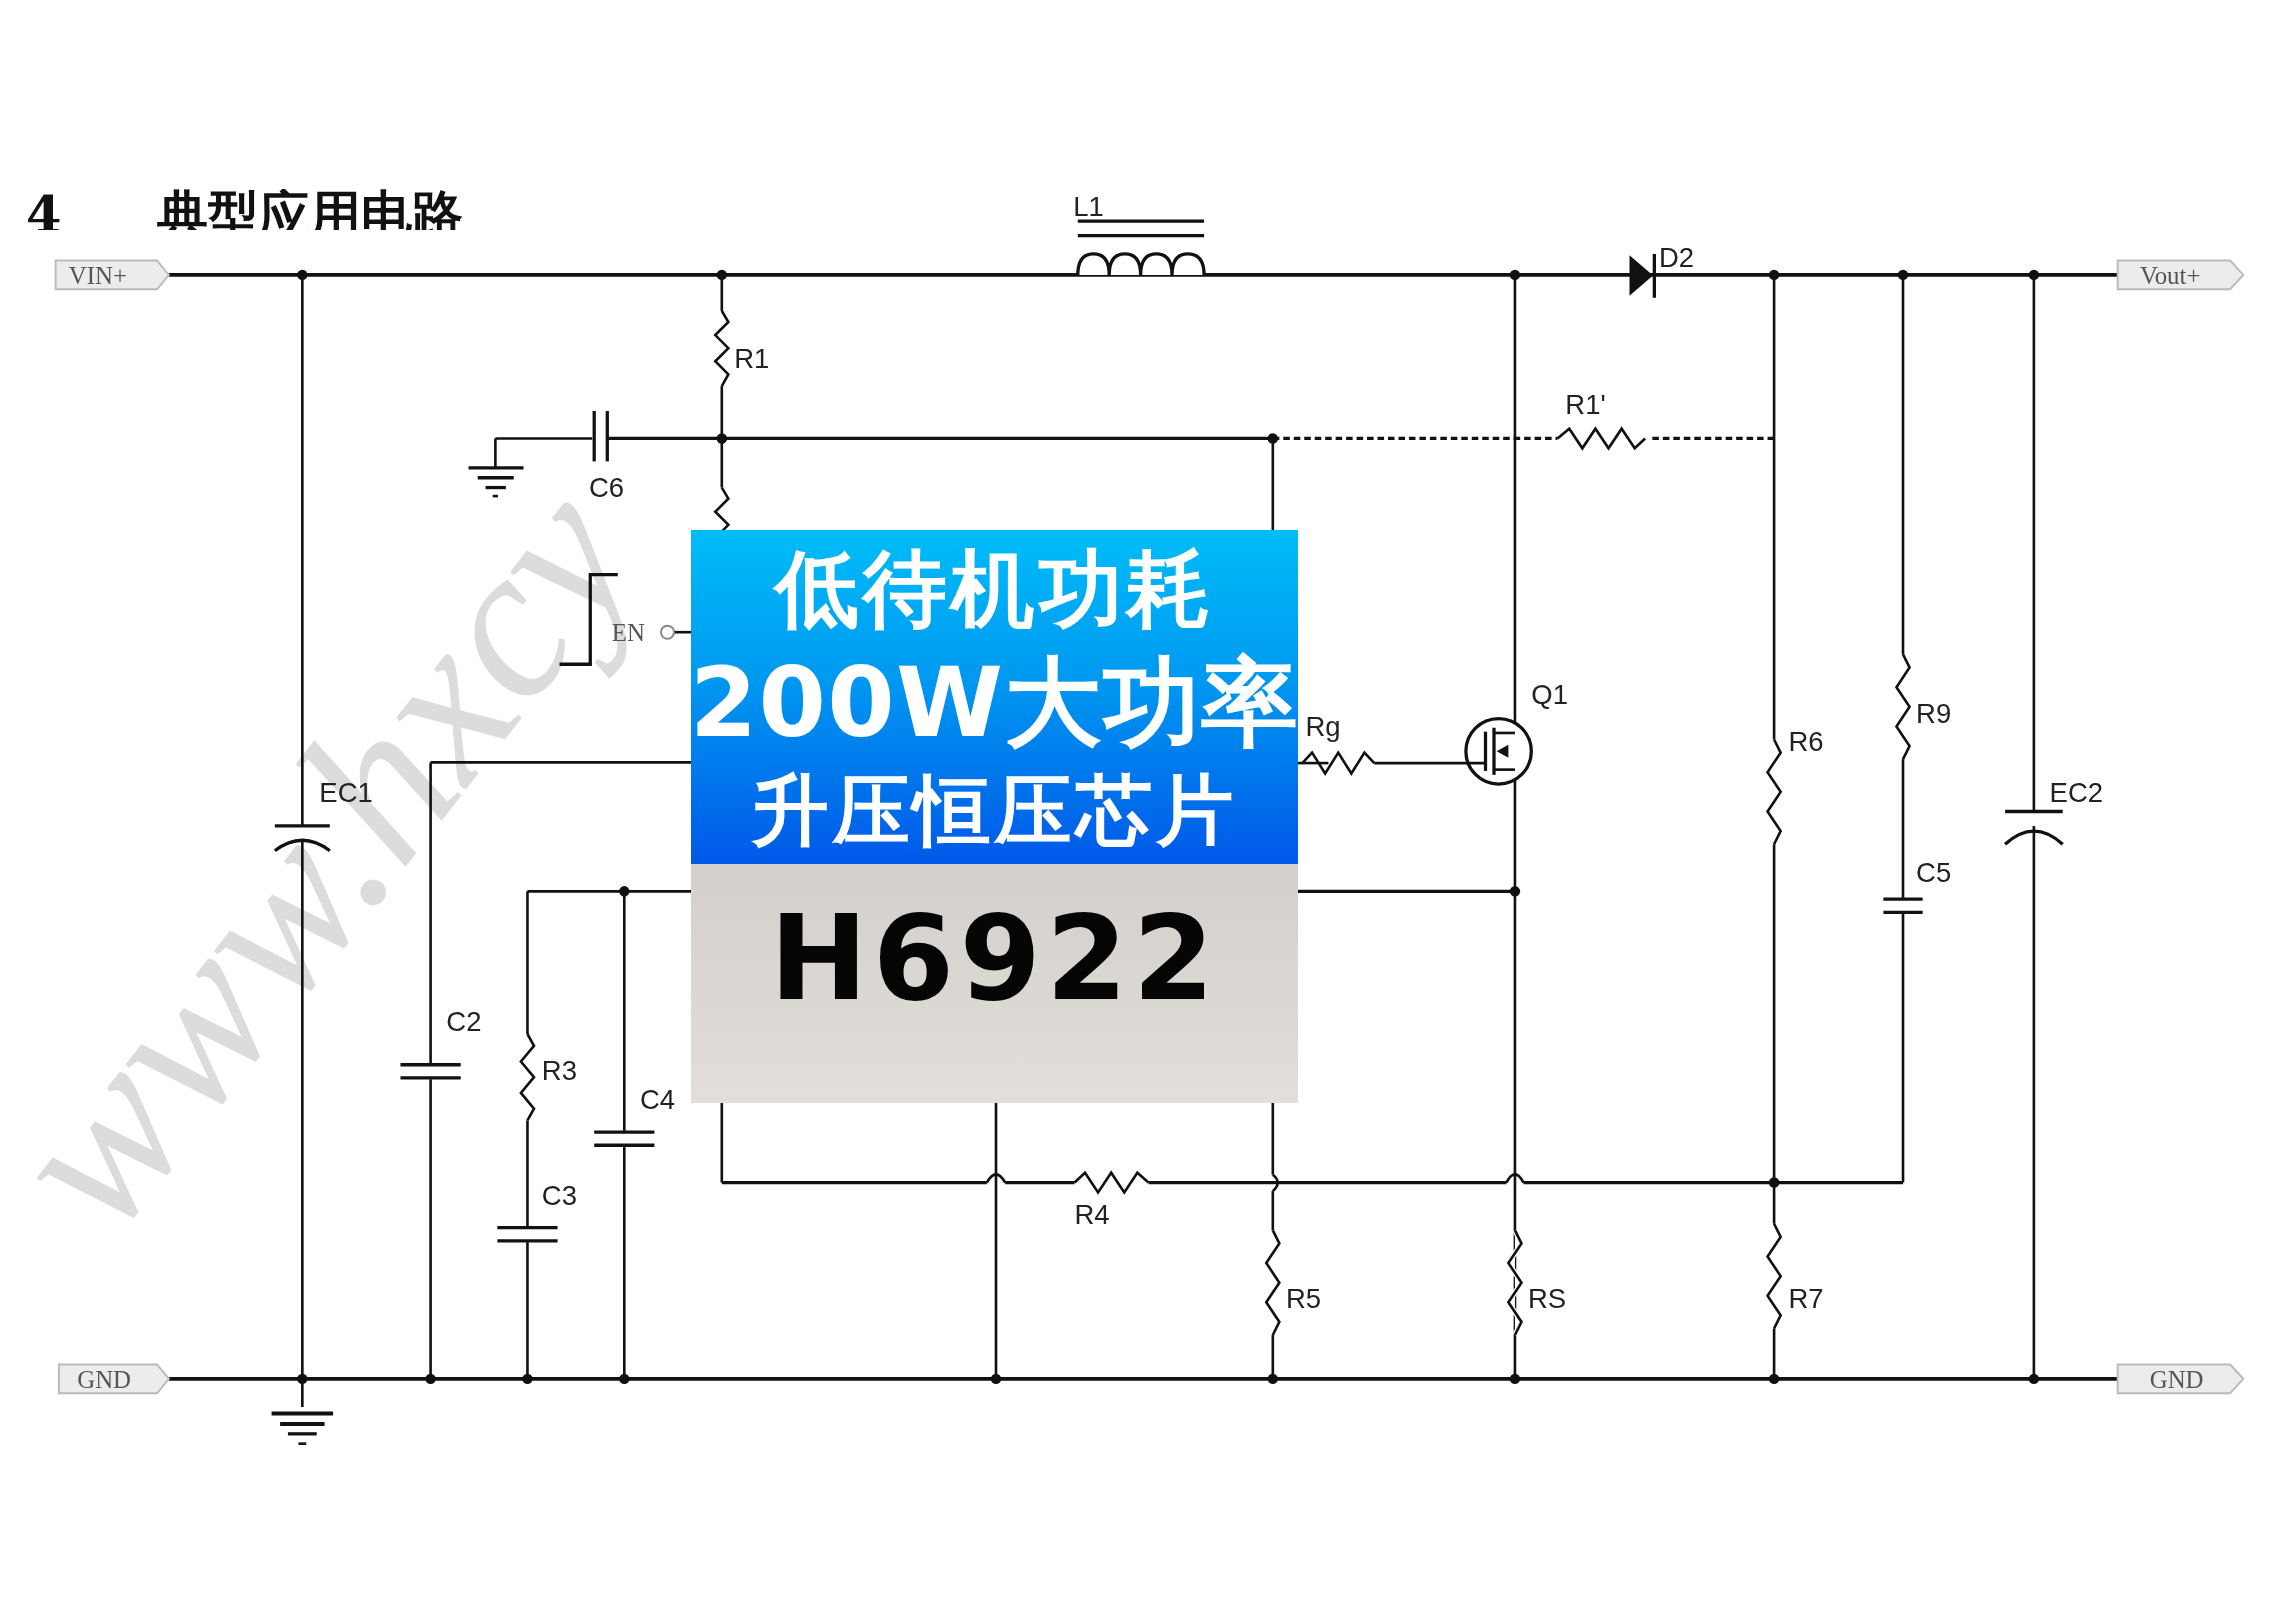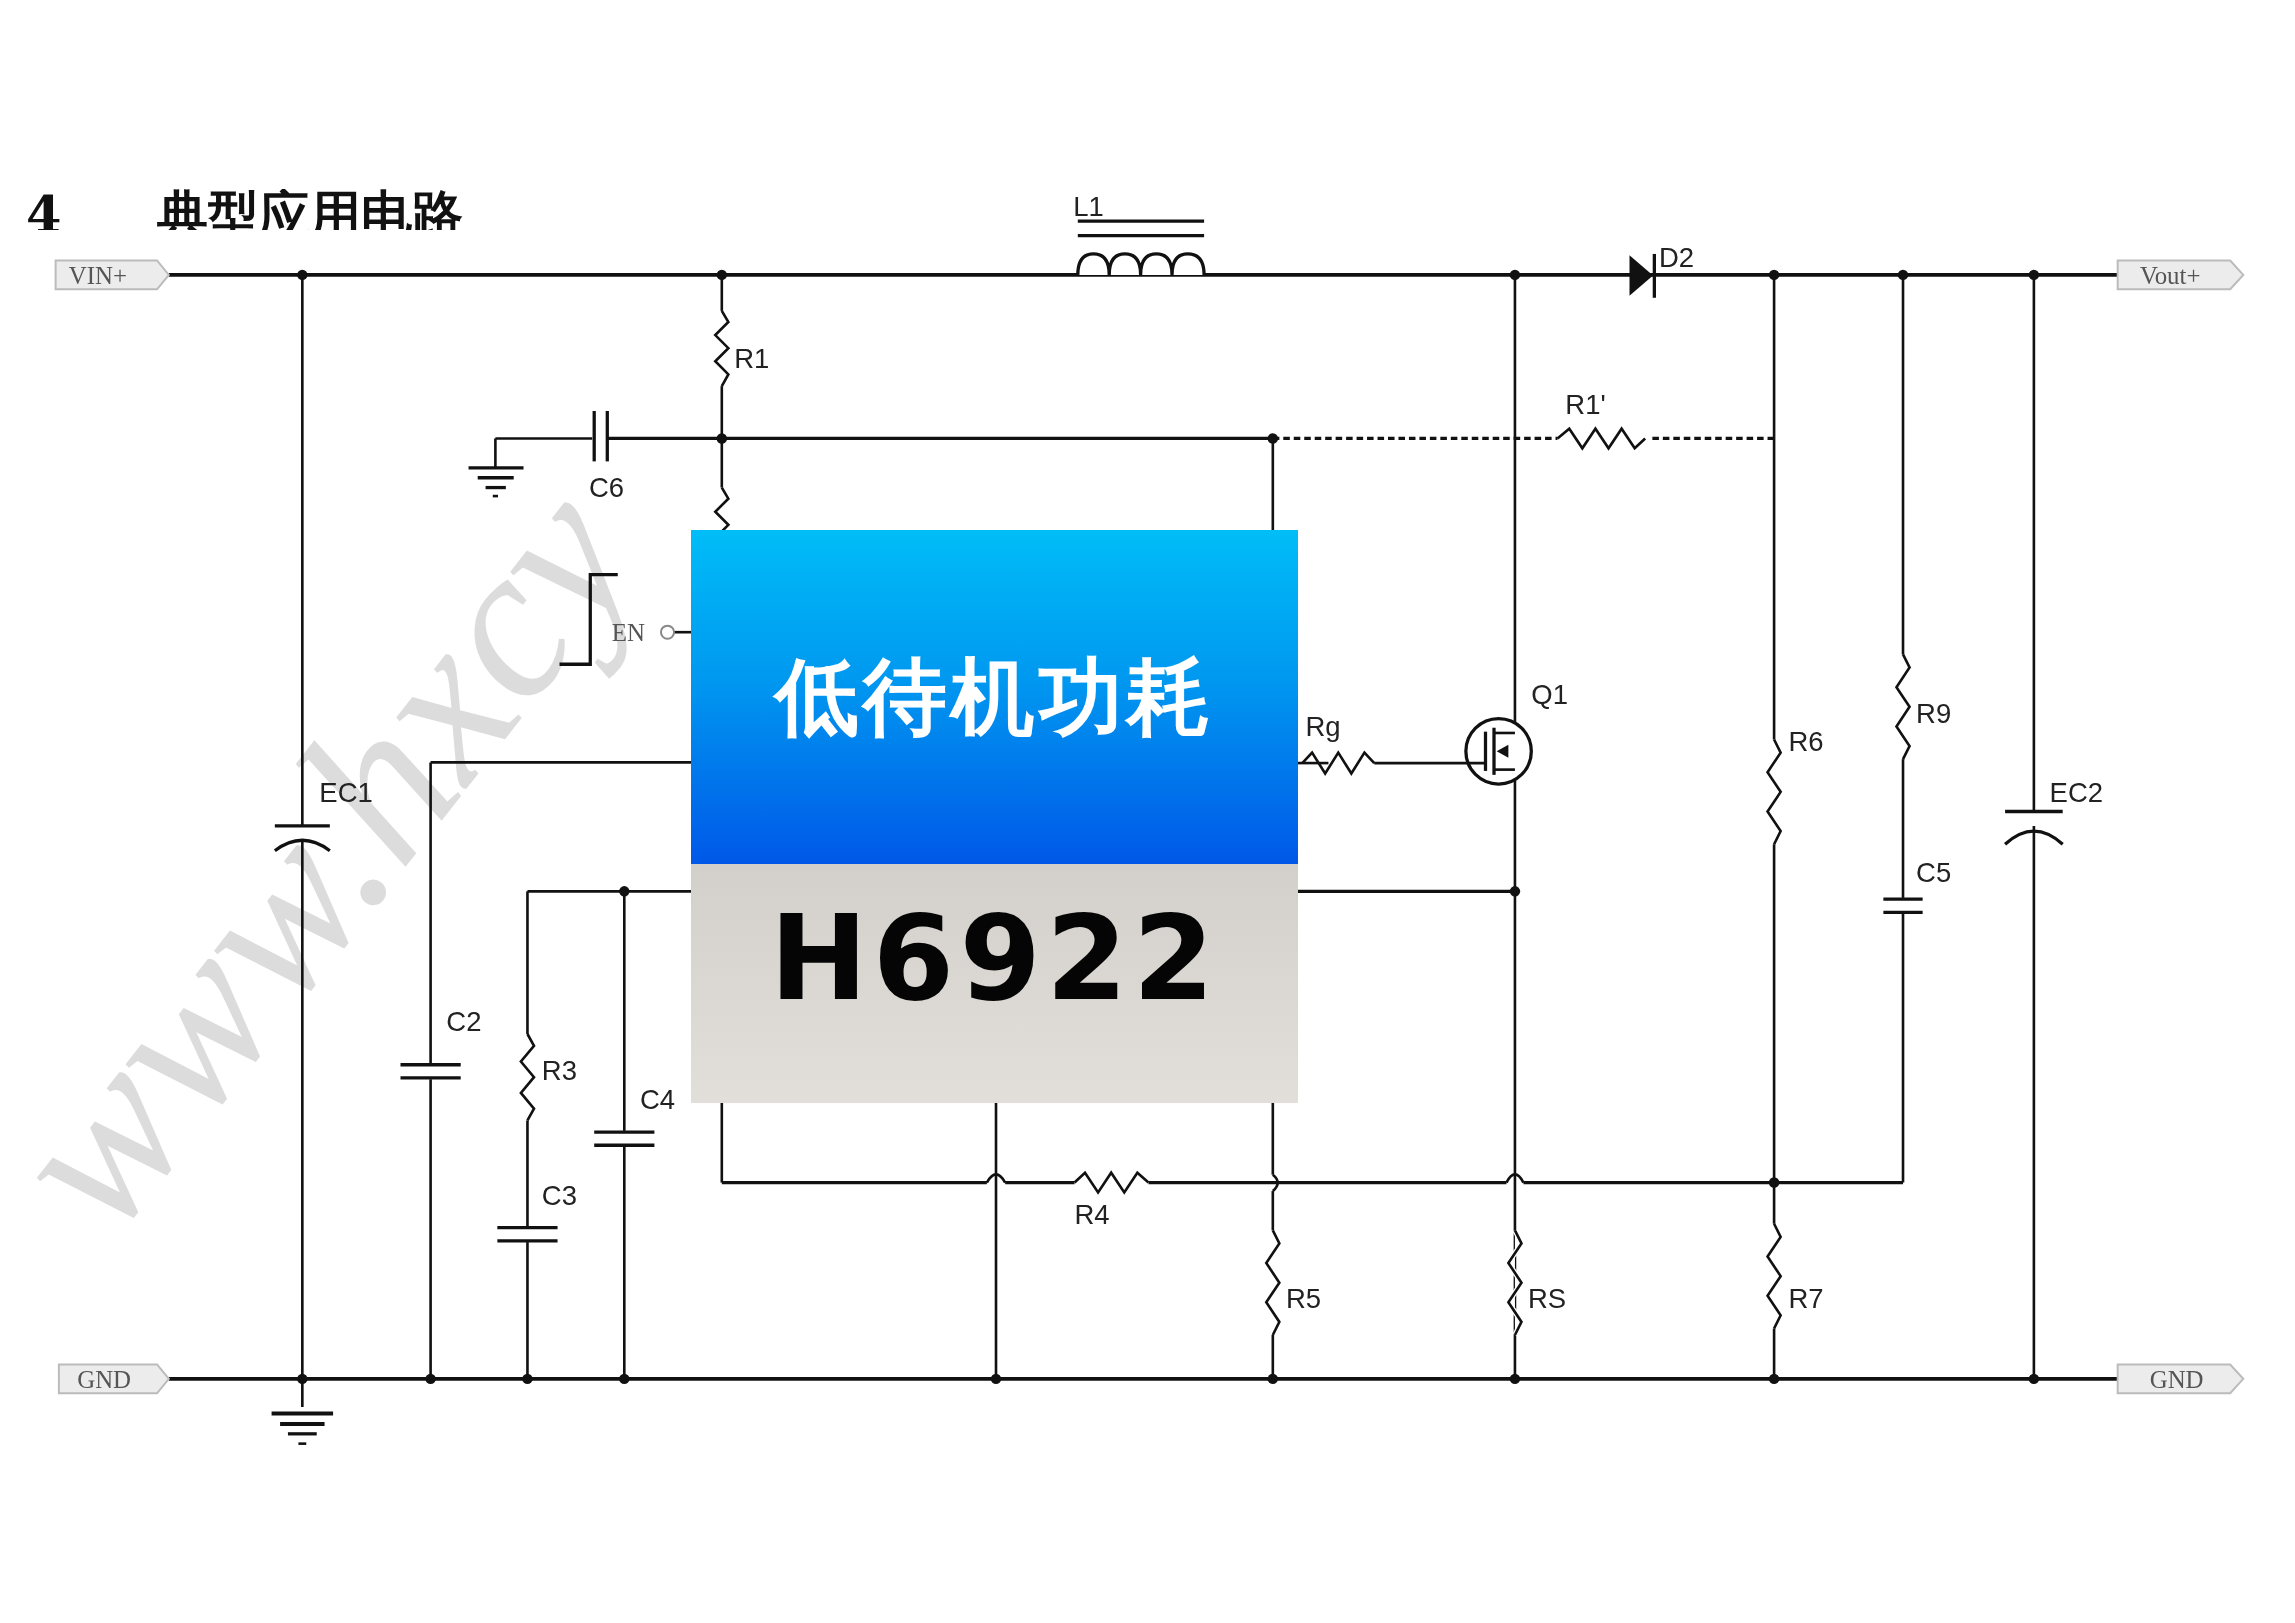--- a/index.html
+++ b/index.html
@@ -221,18 +221,20 @@
     <text class="lbl" x="2928" y="1105">R9</text>
     <text class="lbl" x="2928" y="1348">C5</text>
     <text class="lbl" x="1995" y="1125">Rg</text>
     <text class="lbl" x="2340" y="1075" font-family="Liberation Serif, serif">Q1</text>
   </g>
 </svg>
 
 <div class="overlay">
   <div class="overlay-top">
     <div class="l1">低待机功耗</div>
+    <div class="l2">200W大功率</div>
+    <div class="l3">升压恒压芯片</div>
   </div>
   <div class="overlay-bottom">
     <div class="model">H6922</div>
   </div>
 </div>
 
 
 </body></html>

